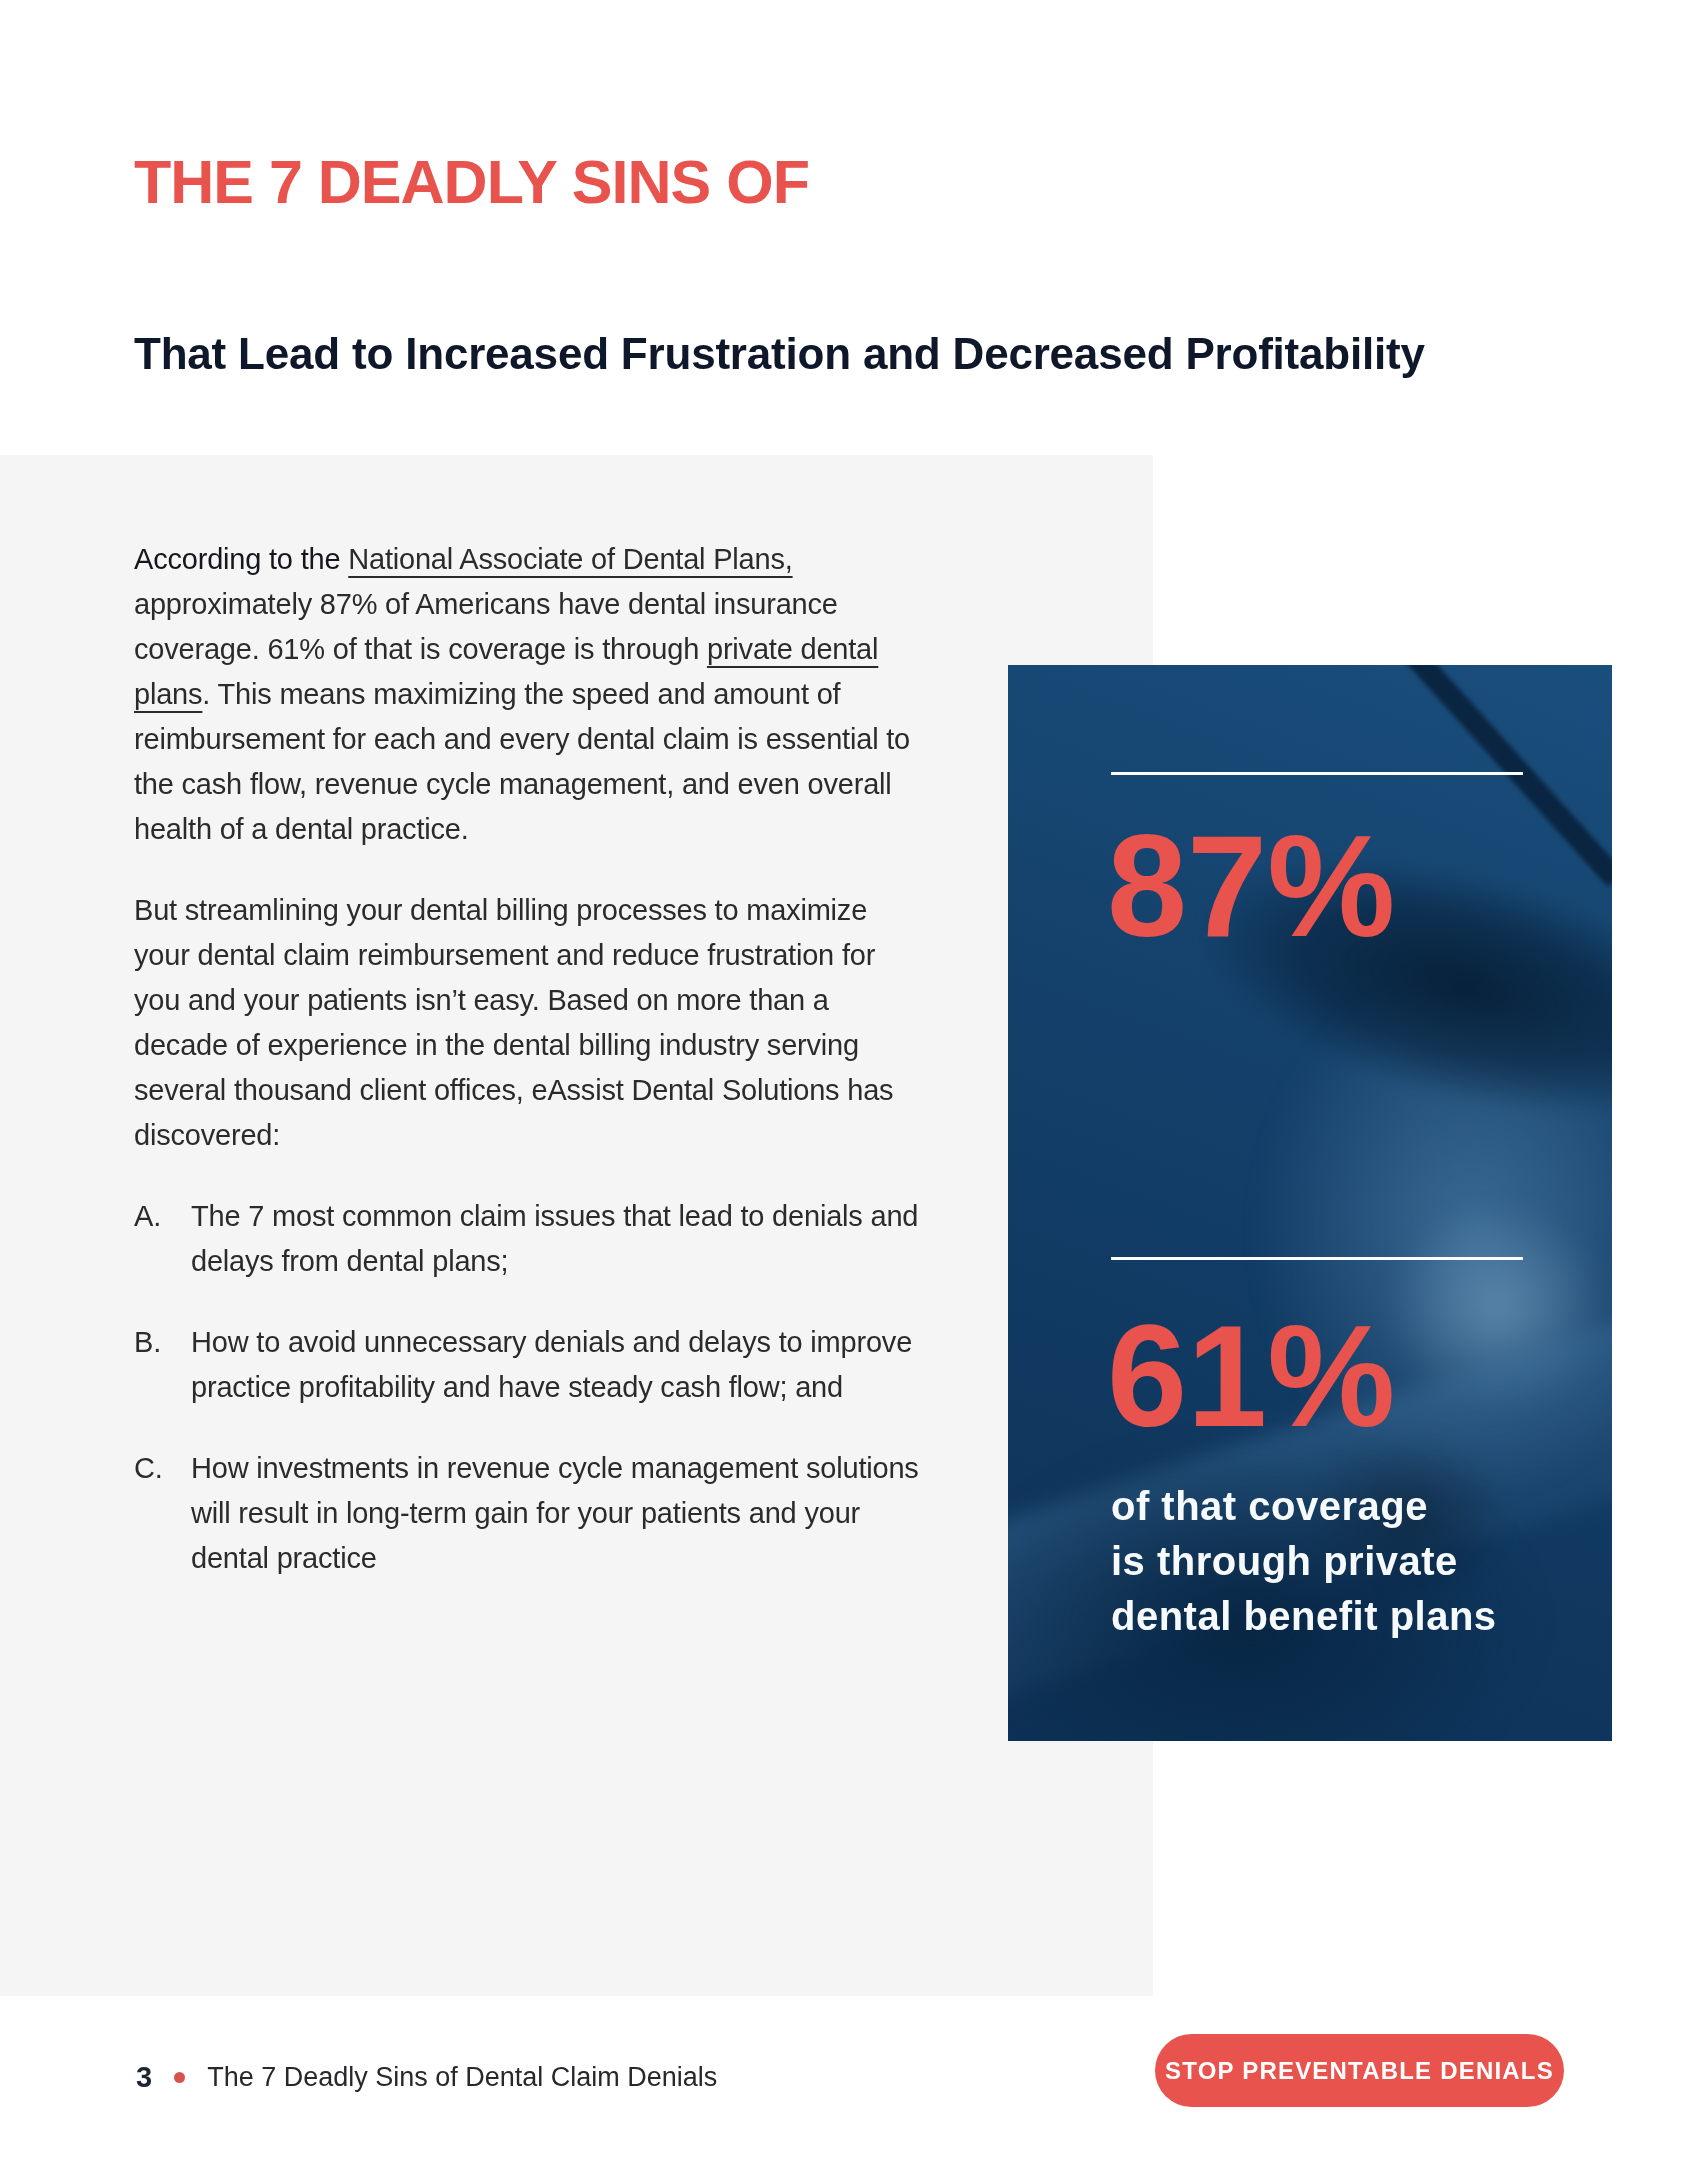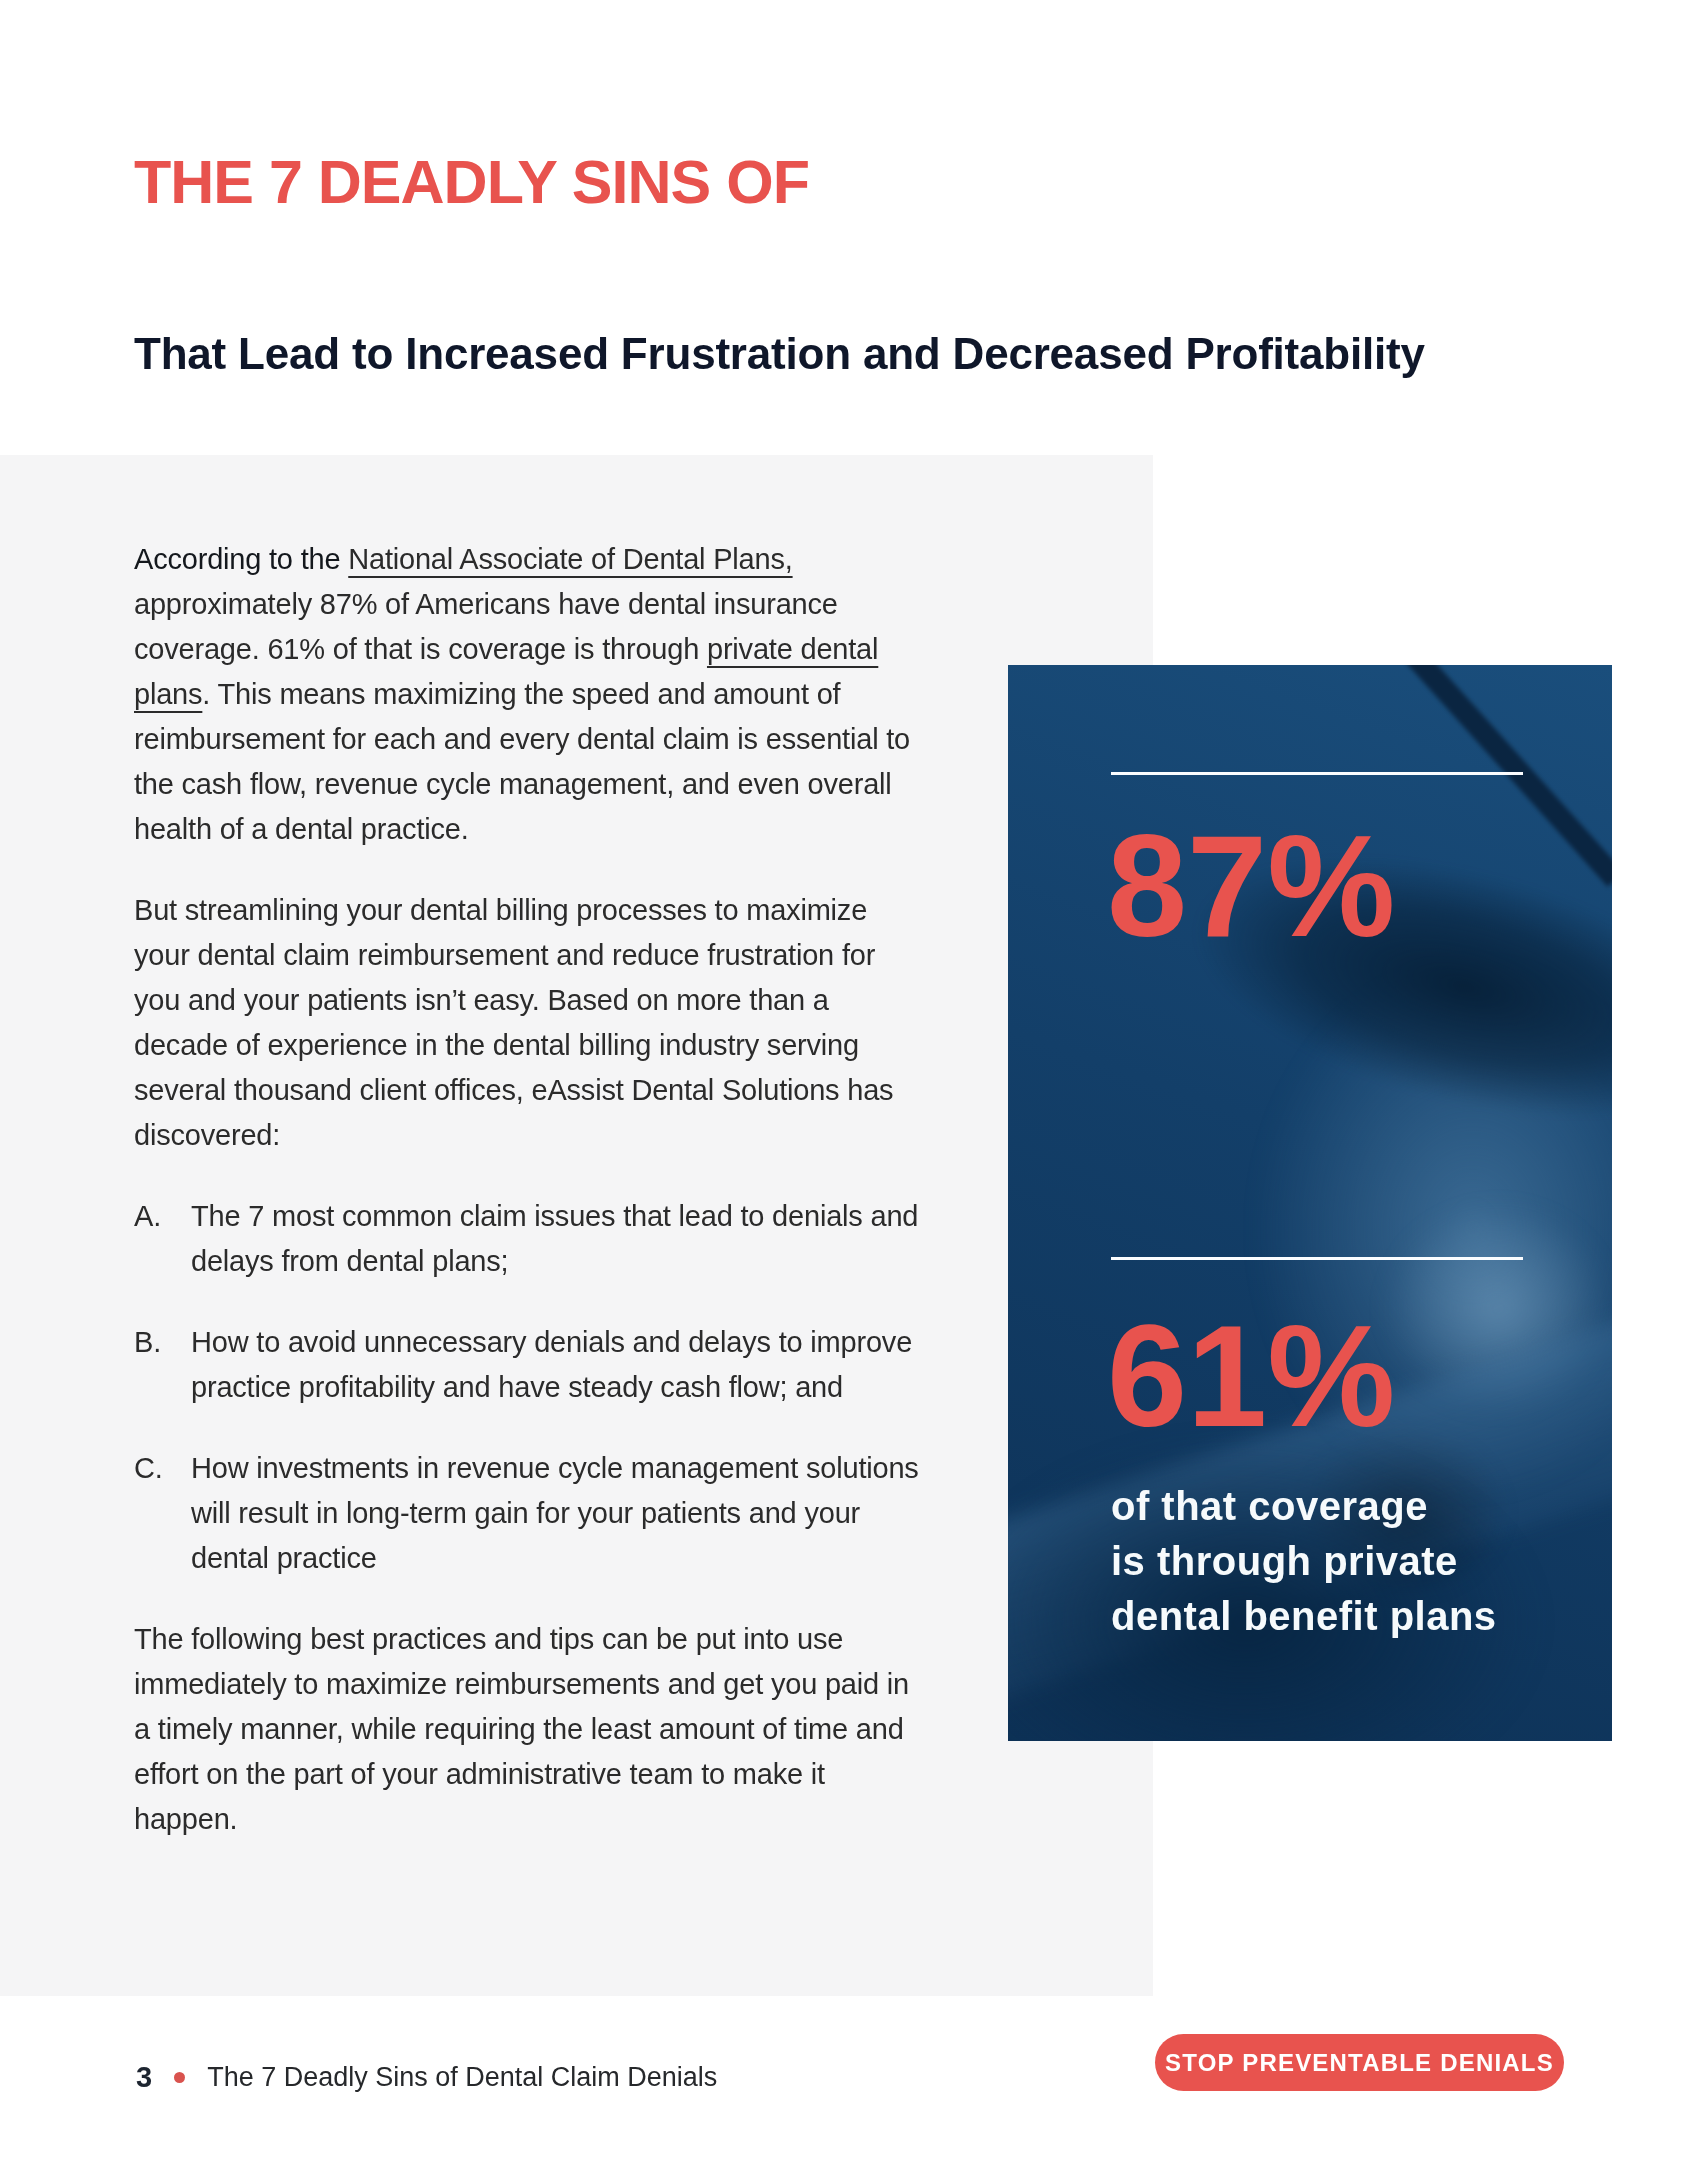--- a/index.html
+++ b/index.html
@@ -118,21 +118,21 @@
     display:flex;align-items:center;gap:22px;
     font-size:27px;color:#26282b;
   }
   .page-num{font-weight:bold;color:#1d2530;font-size:29px;}
   .dot{
     width:11px;height:11px;border-radius:50%;
     background:#d9534e;flex:0 0 auto;
   }
   .cta{
     position:absolute;left:1155px;top:2034px;
-    width:409px;height:57px;border-radius:39px;
+    width:409px;height:73px;border-radius:39px;
     background:#e8534e;border:none;
     display:flex;align-items:center;justify-content:center;
     color:#ffffff;font-family:"Liberation Sans",sans-serif;
     font-size:24px;font-weight:bold;letter-spacing:1.2px;
     cursor:pointer;
   }
 </style>
 </head>
 <body>
 
@@ -158,21 +158,20 @@
       <div class="list-item">
         <span>B.</span>
         <span>How to avoid unnecessary denials and delays to improve practice profitability and have steady cash flow; and</span>
       </div>
       <div class="list-item">
         <span>C.</span>
         <span>How investments in revenue cycle management solutions will result in long-term gain for your patients and your dental practice</span>
       </div>
     </div>
 
-    <p>The following best practices and tips can be put into use immediately to maximize reimbursements and get you paid in a timely manner, while requiring the least amount of time and effort on the part of your administrative team to make it happen.</p>
   </div>
 
   <div class="panel">
     <div class="layer ph-face"></div>
     <div class="layer ph-stick"></div>
     <div class="layer ph-glasses"></div>
     <div class="layer ph-cheek"></div>
     <div class="layer ph-mouth"></div>
     <div class="layer ph-swath"></div>
     <div class="layer ph-shadow"></div>

